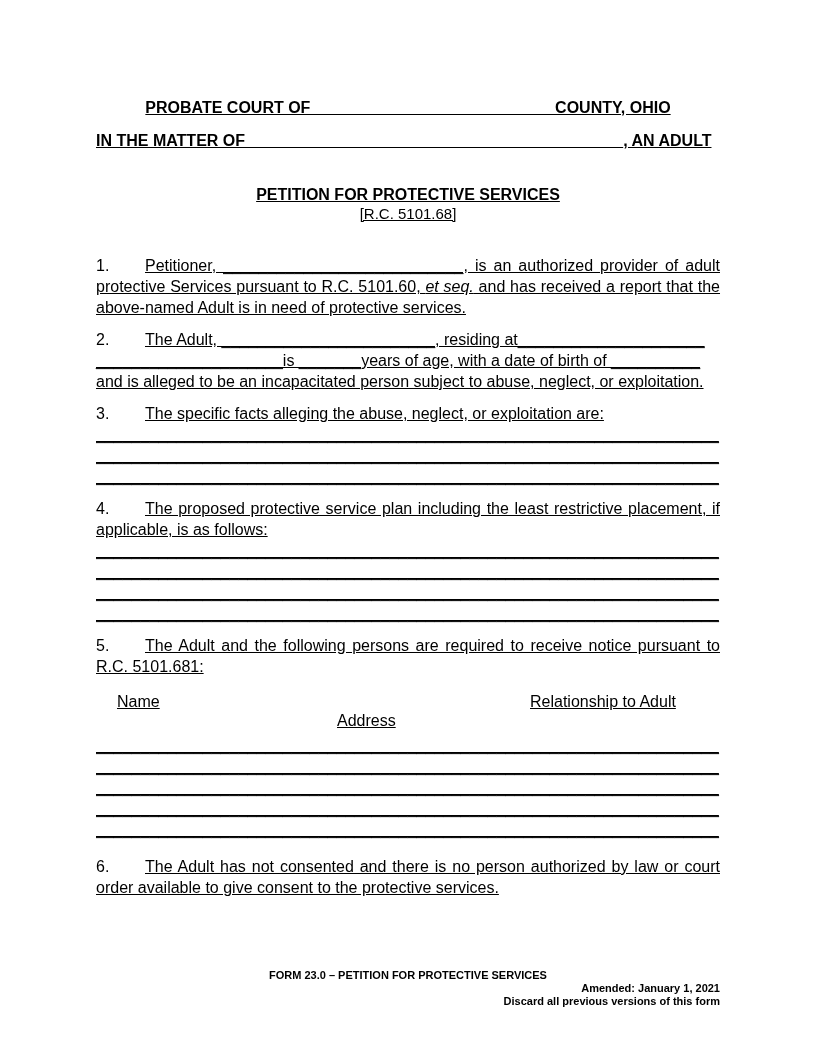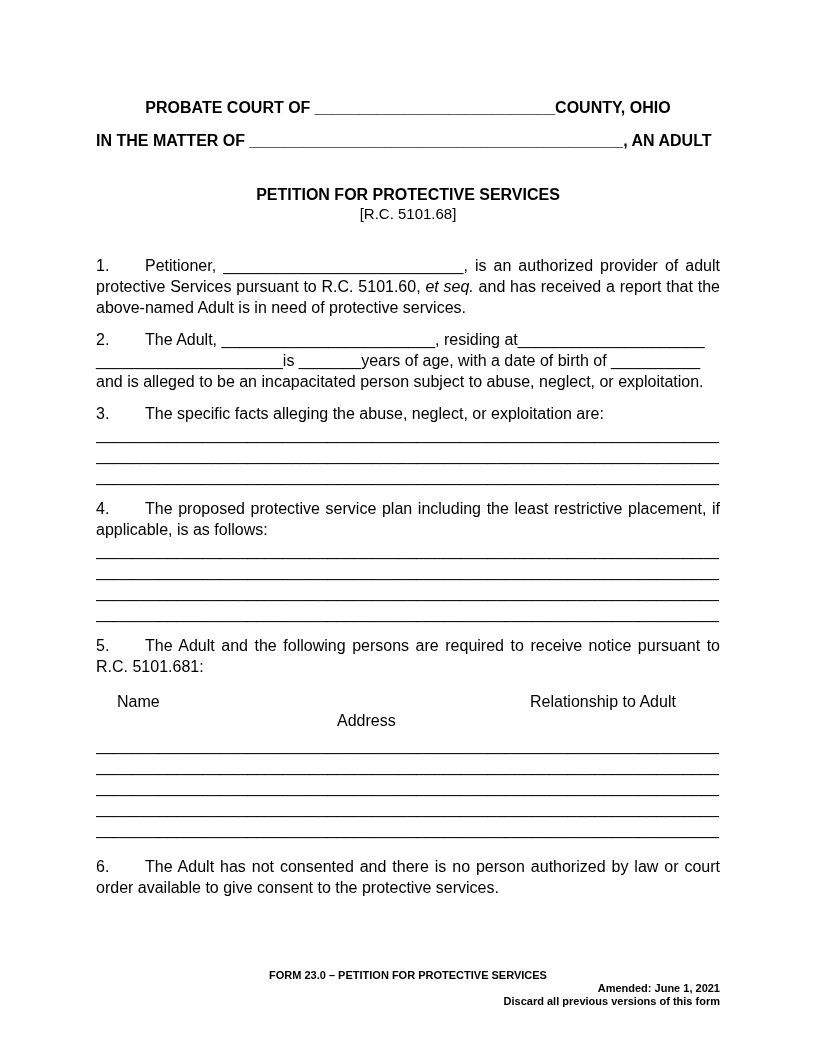--- a/index.html
+++ b/index.html
@@ -8,20 +8,21 @@
     width: 816px;
     height: 1056px;
     box-sizing: border-box;
     padding: 97px 96px 0 96px;
     background: #ffffff;
     color: #000000;
     font-family: "Liberation Sans", sans-serif;
     font-size: 16px;
     line-height: 21px;
     overflow: hidden;
+    text-decoration: underline;
   }
   .hline { font-weight: bold; white-space: nowrap; }
   .center { text-align: center; }
   .matter-line { margin-top: 12px; }
   .case-line { margin-top: 19px; }
   .titleblock { margin-top: 33px; text-align: center; }
   .doc-title { font-weight: bold; }
   .doc-statute { font-size: 15px; line-height: 17px; }
   .para { margin-top: 11px; text-align: justify; }
   .para.first { margin-top: 33px; }
@@ -100,17 +101,17 @@
     <div class="blankline">______________________________________________________________________</div>
     <div class="blankline">______________________________________________________________________</div>
     <div class="blankline">______________________________________________________________________</div>
     <div class="blankline">______________________________________________________________________</div>
   </div>
 
   <div class="para p6"><span class="pnum">6.</span><span>The Adult has not consented and there is no person authorized by law or court order available to give consent to the protective services.</span></div>
 
   <footer class="footer">
     <div class="f-center">FORM 23.0 – PETITION FOR PROTECTIVE SERVICES</div>
-    <div class="f-right">Amended: June 1, 2021</div>
+    <div class="f-right">Amended: January 1, 2021</div>
     <div class="f-right">Discard all previous versions of this form</div>
   </footer>
 
 </div>
 
 </body></html>

